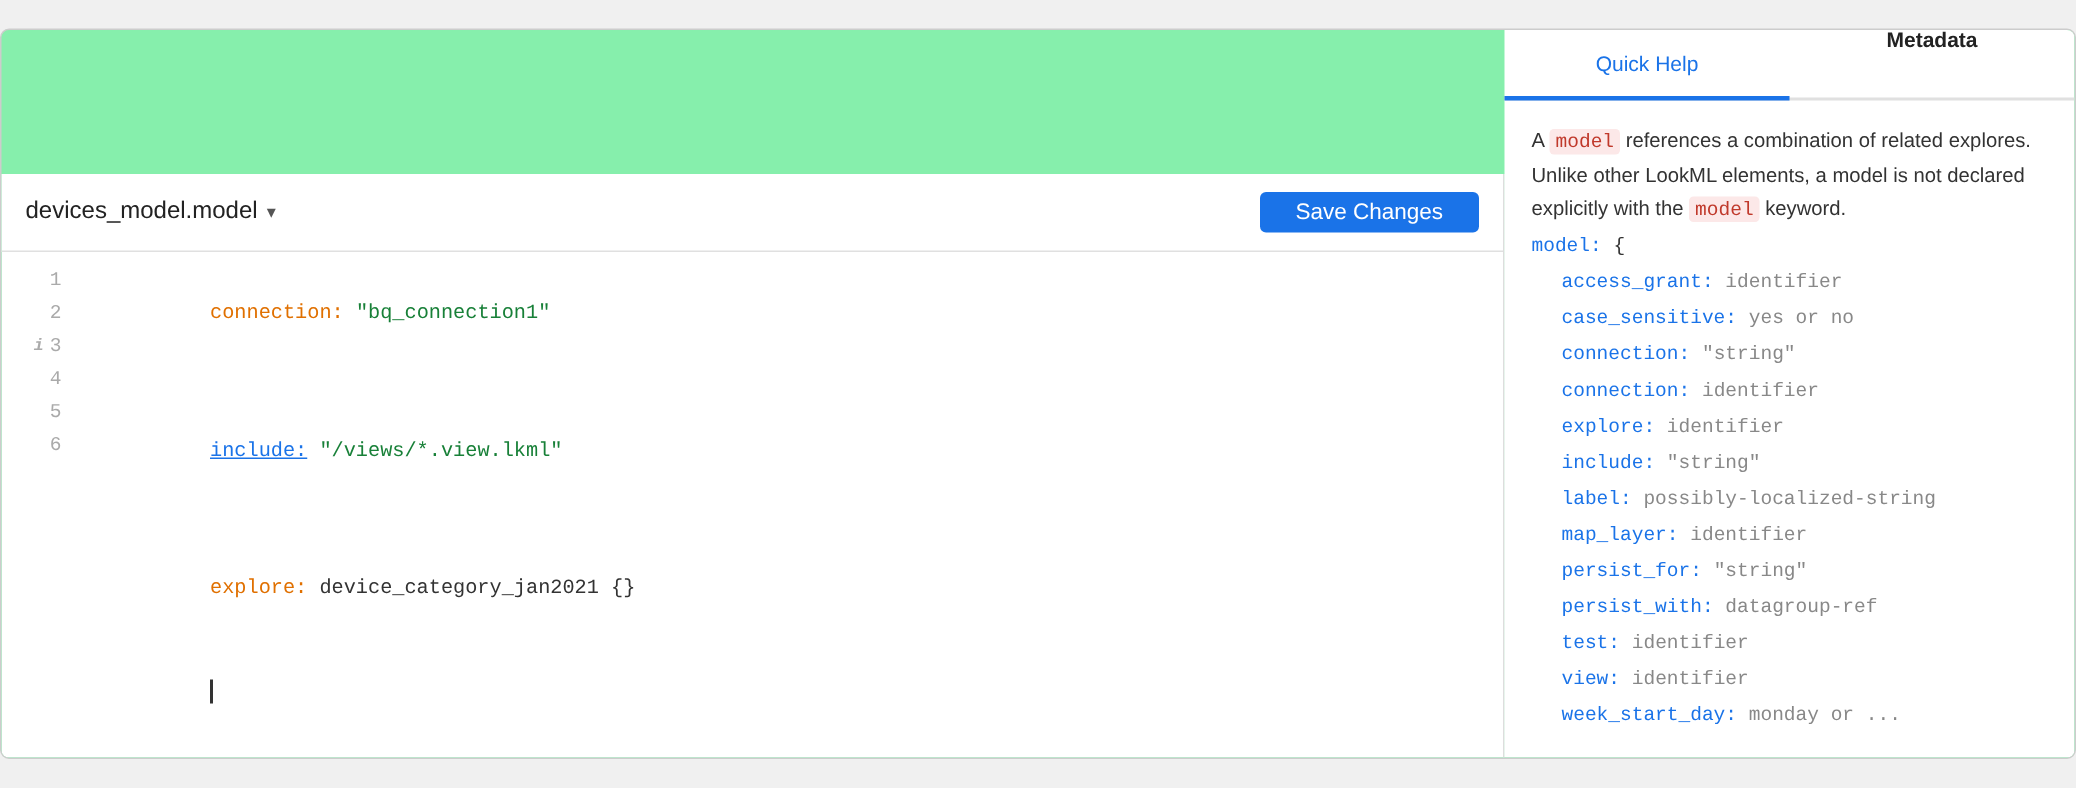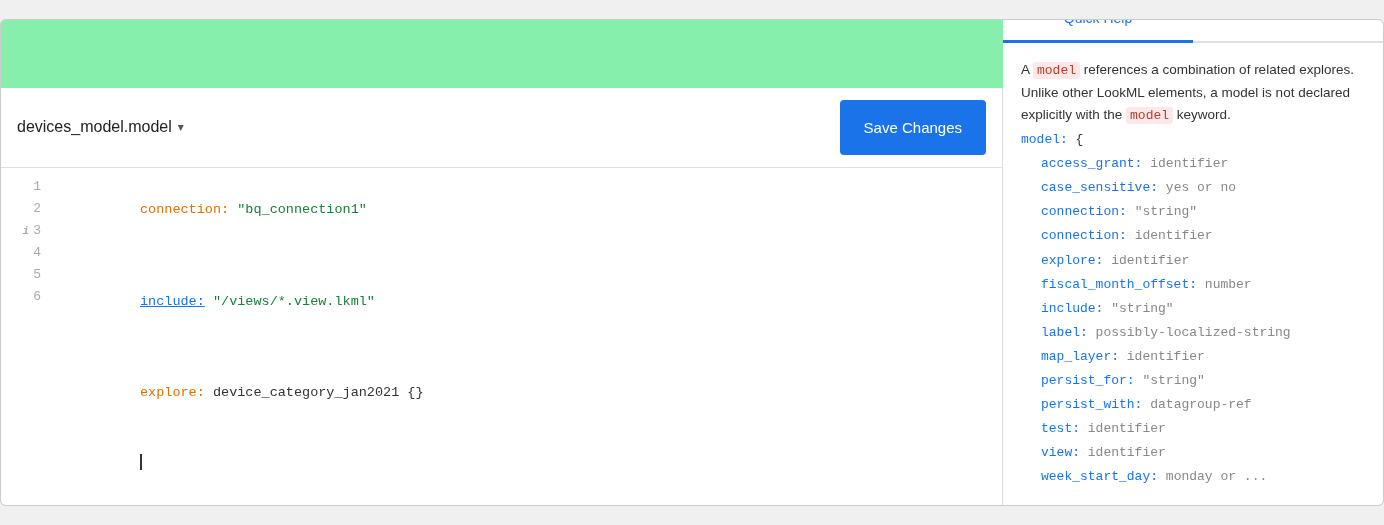--- a/index.html
+++ b/index.html
@@ -47,21 +47,21 @@
     }
     .file-title .dropdown-arrow {
       color: #555;
       font-size: 12px;
     }
     .save-button {
       background: #1a73e8;
       color: #fff;
       border: none;
       border-radius: 4px;
-      padding: 19px 24px;
+      padding: 5px 24px;
       font-size: 15px;
       font-weight: 500;
       cursor: pointer;
     }
     .code-area {
       flex: 1;
       display: flex;
       overflow: auto;
       font-family: 'Courier New', Courier, monospace;
       font-size: 13.5px;
@@ -252,21 +252,20 @@
 
       <div class="help-reference">
         <span class="ref-line">
           <span class="ref-key">model:</span><span class="ref-bracket"> {</span>
         </span>
         <span class="ref-line ref-indent"><span class="ref-key">access_grant:</span><span class="ref-val"> identifier</span></span>
         <span class="ref-line ref-indent"><span class="ref-key">case_sensitive:</span><span class="ref-val"> yes or no</span></span>
         <span class="ref-line ref-indent"><span class="ref-key">connection:</span><span class="ref-val"> "string"</span></span>
         <span class="ref-line ref-indent"><span class="ref-key">connection:</span><span class="ref-val"> identifier</span></span>
         <span class="ref-line ref-indent"><span class="ref-key">explore:</span><span class="ref-val"> identifier</span></span>
-        <span class="ref-line ref-indent"><span class="ref-key">fiscal_month_offset:</span><span class="ref-val"> number</span></span>
         <span class="ref-line ref-indent"><span class="ref-key">include:</span><span class="ref-val"> "string"</span></span>
         <span class="ref-line ref-indent"><span class="ref-key">label:</span><span class="ref-val"> possibly-localized-string</span></span>
         <span class="ref-line ref-indent"><span class="ref-key">map_layer:</span><span class="ref-val"> identifier</span></span>
         <span class="ref-line ref-indent"><span class="ref-key">persist_for:</span><span class="ref-val"> "string"</span></span>
         <span class="ref-line ref-indent"><span class="ref-key">persist_with:</span><span class="ref-val"> datagroup-ref</span></span>
         <span class="ref-line ref-indent"><span class="ref-key">test:</span><span class="ref-val"> identifier</span></span>
         <span class="ref-line ref-indent"><span class="ref-key">view:</span><span class="ref-val"> identifier</span></span>
         <span class="ref-line ref-indent"><span class="ref-key">week_start_day:</span><span class="ref-val"> monday or ...</span></span>
 
       </div>

